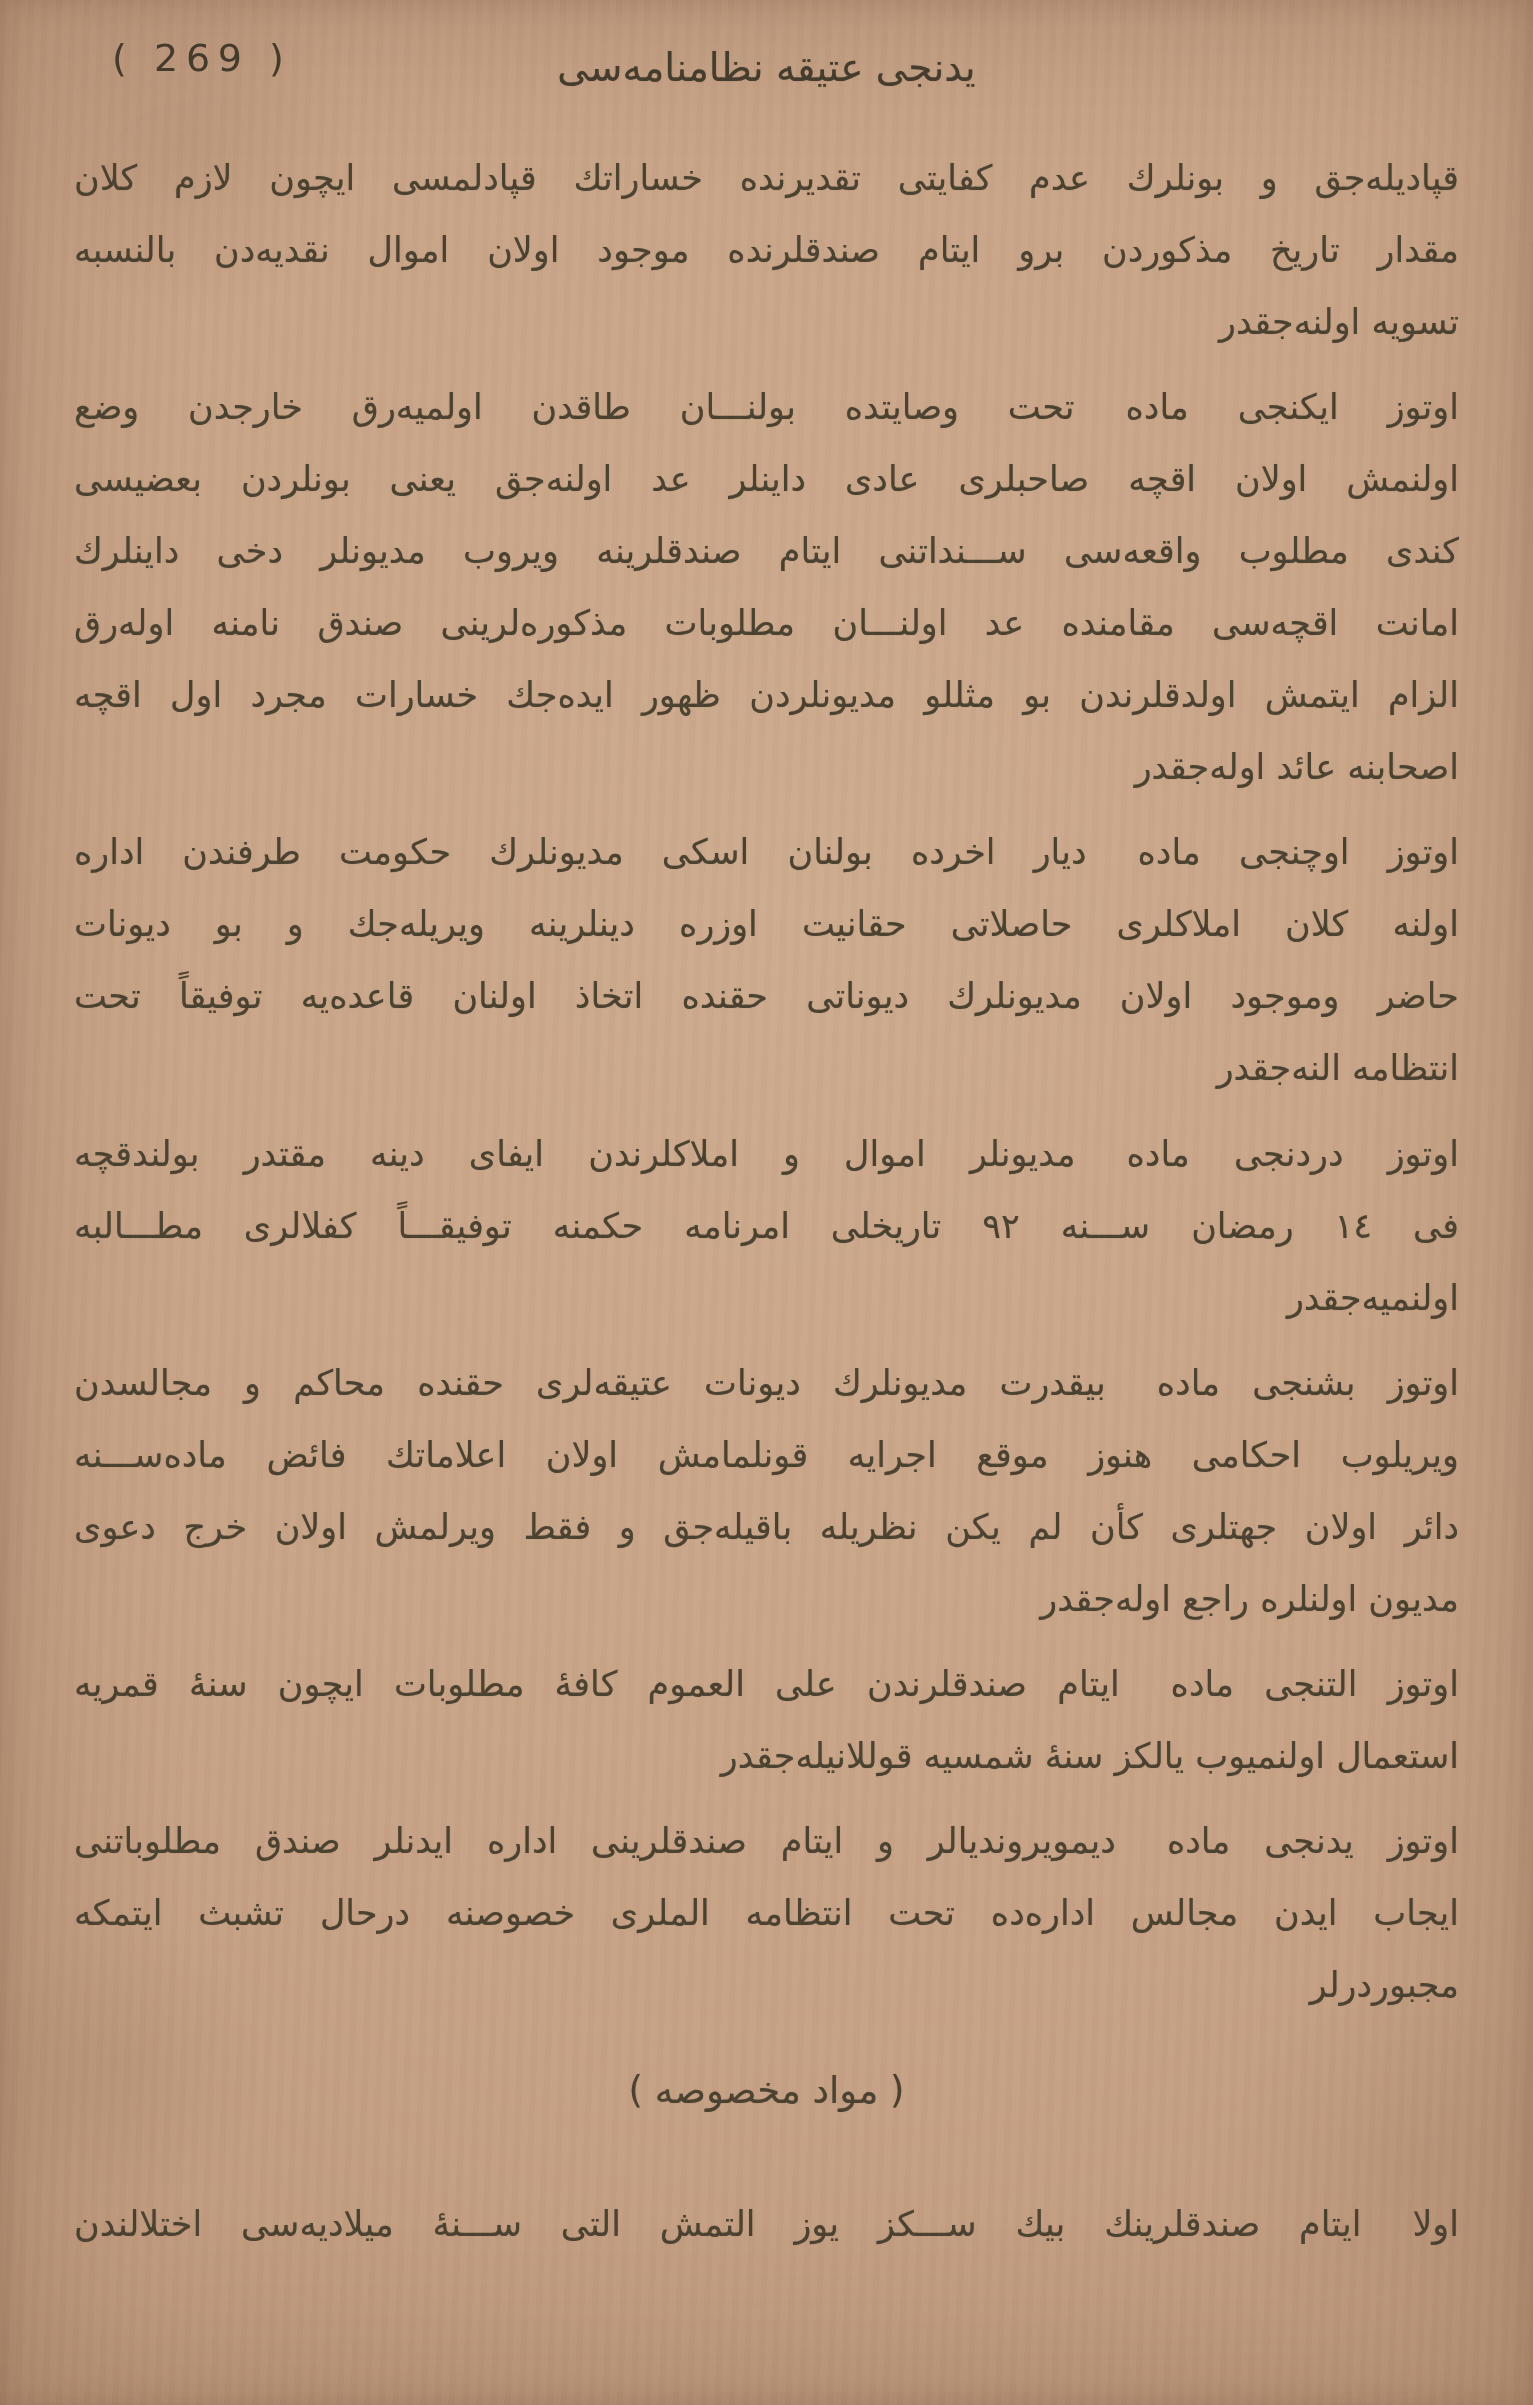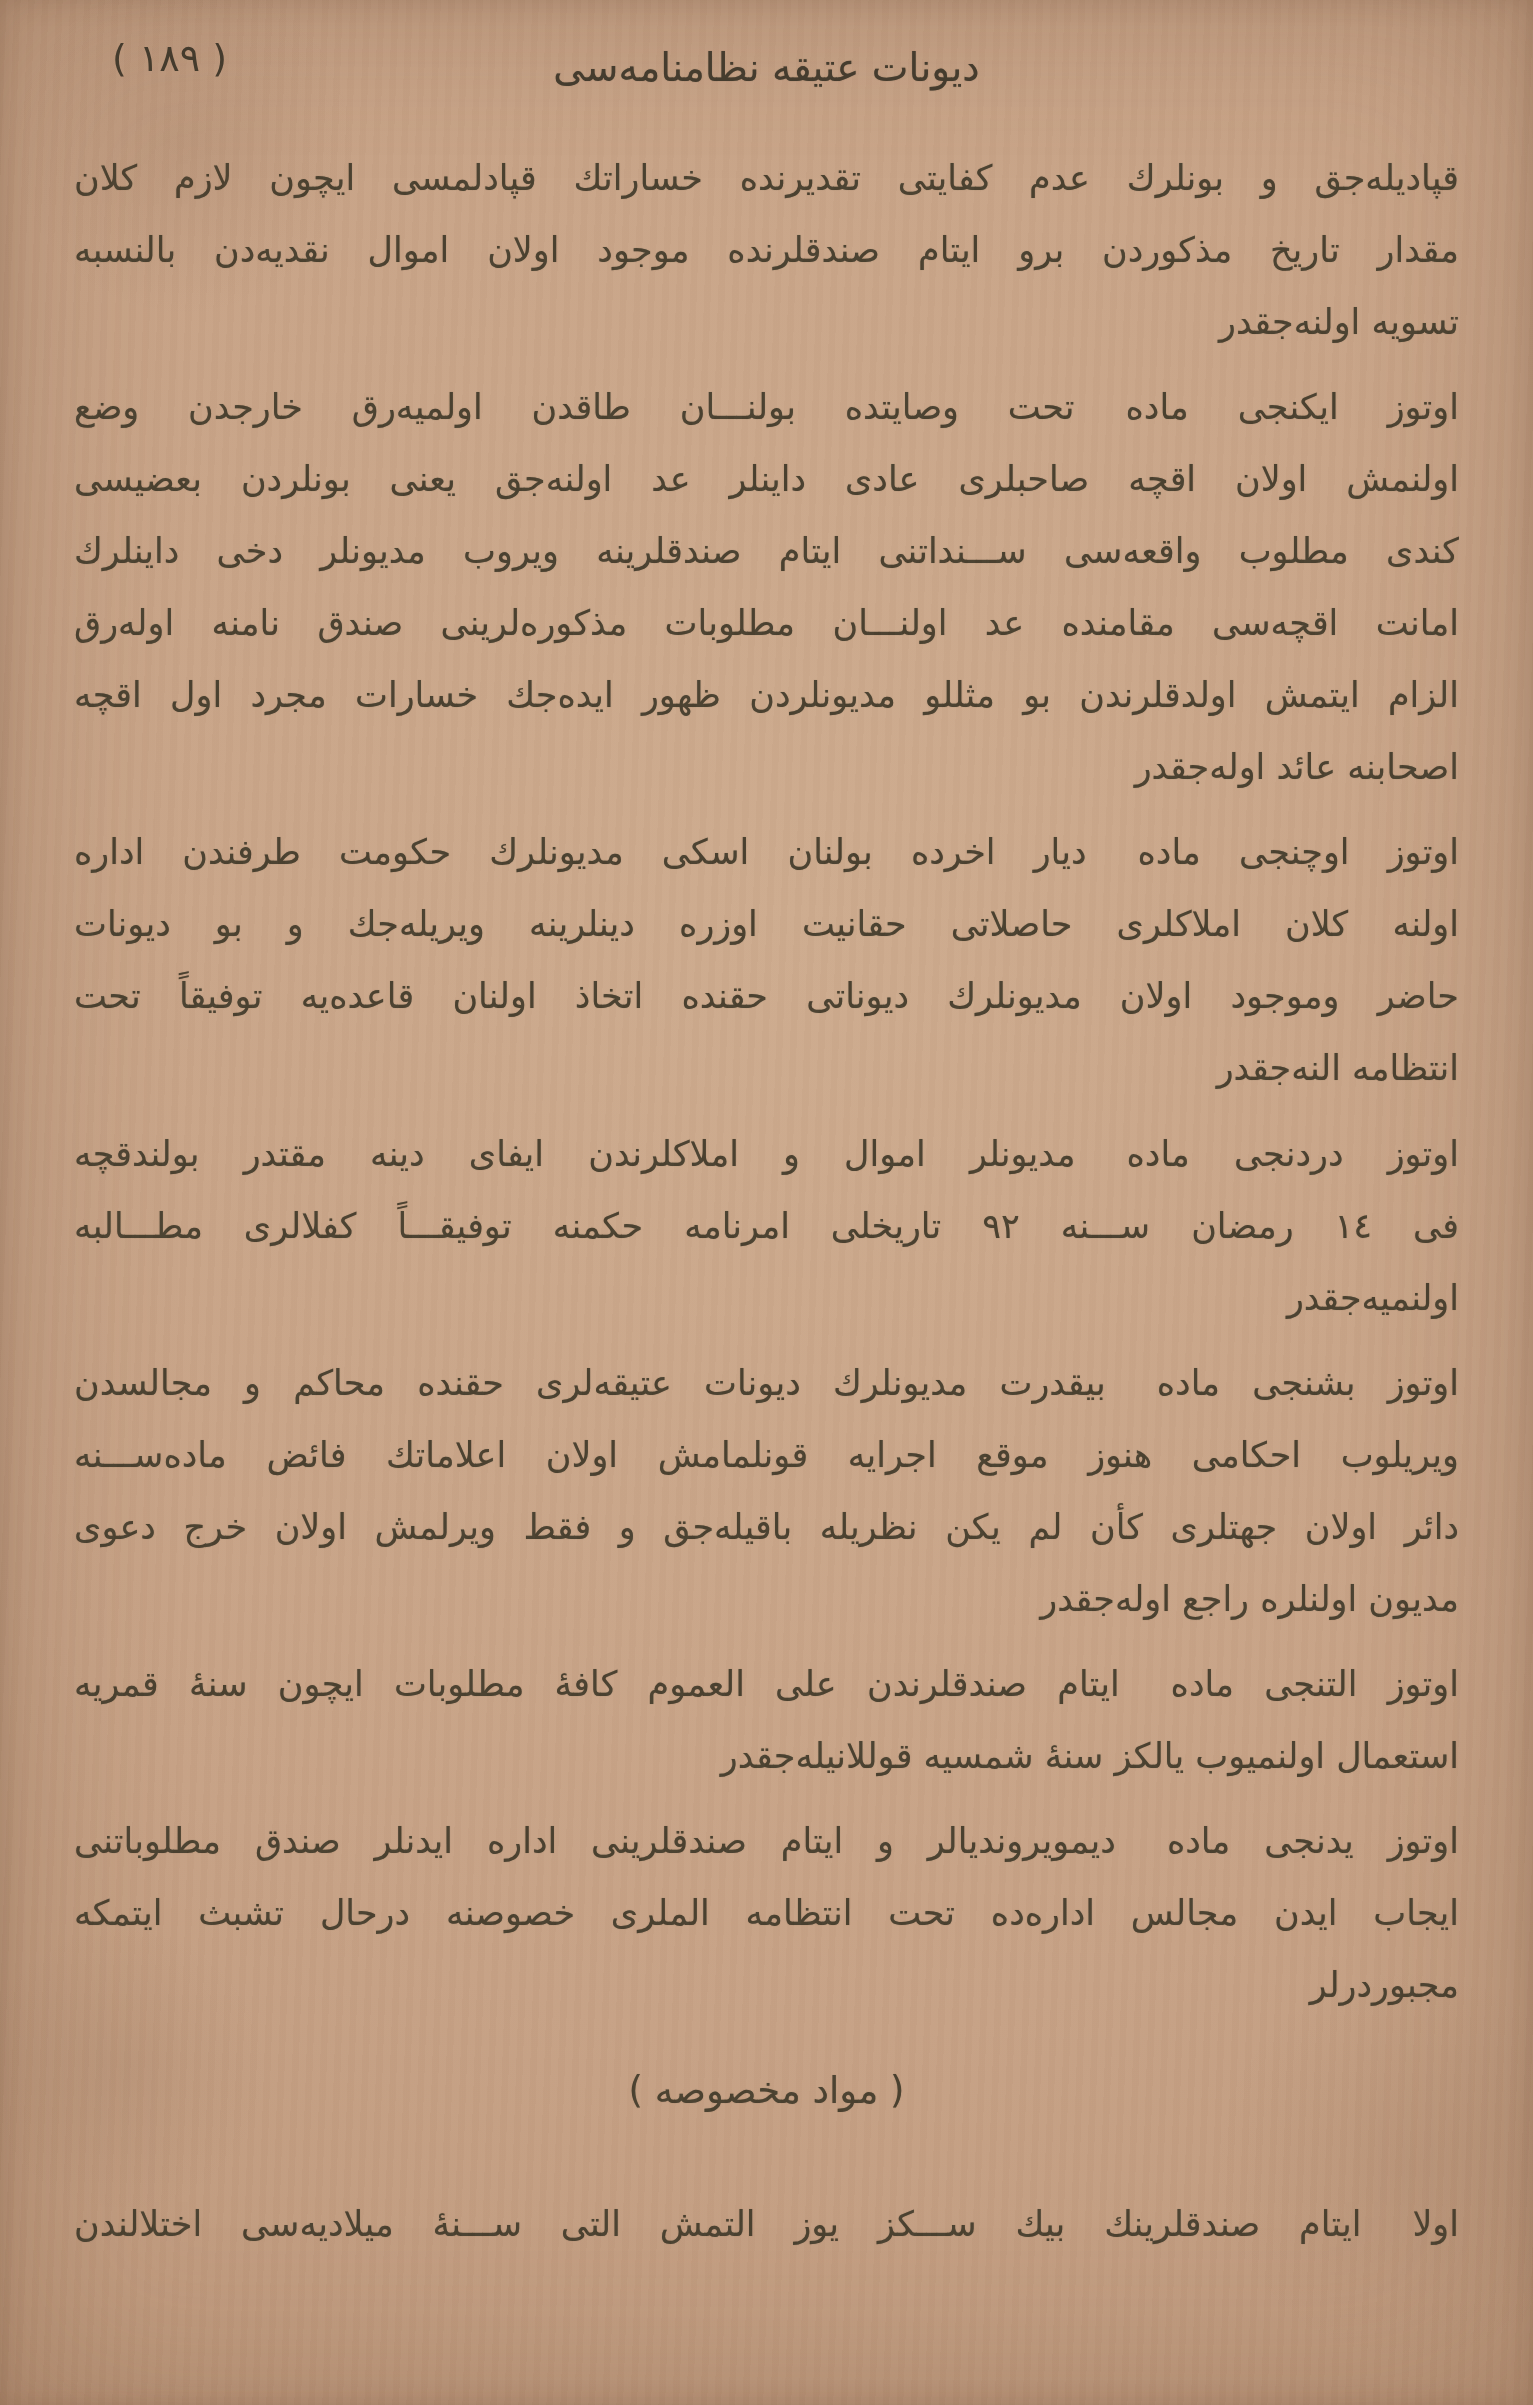--- a/index.html
+++ b/index.html
@@ -54,22 +54,22 @@
   }
   .line.para{ margin-top:13.2px; }
   .article-head{ white-space:nowrap; }
   .gap{ display:inline-block; width:51px; }
 </style>
 </head>
 <body>
 
 <div class="page">
   <div class="header-row">
-    <div class="page-number">( ١٨٩ )</div>
-    <div class="doc-title">ديونات عتيقه نظامنامه‌سى</div>
+    <div class="page-number">( 269 )</div>
+    <div class="doc-title">يدنجى عتيقه نظامنامه‌سى</div>
   </div>
   <div class="body-block" id="body-block">
       <div class="line full">قپاديله‌جق و بونلرك عدم كفايتى تقديرنده خساراتك قپادلمسى ايچون لازم كلان</div>
       <div class="line full">مقدار تاريخ مذكوردن برو ايتام صندقلرنده موجود اولان اموال نقديه‌دن بالنسبه</div>
       <div class="line last">تسويه اولنه‌جقدر</div>
       <div class="line full para"><span class="article-head">اوتوز ايكنجى ماده</span><span class="gap"></span>تحت وصايتده بولنـــان طاقدن اولميه‌رق خارجدن وضع</div>
       <div class="line full">اولنمش اولان اقچه صاحبلرى عادى داينلر عد اولنه‌جق يعنى بونلردن بعضيسى</div>
       <div class="line full">كندى مطلوب واقعه‌سى ســـنداتنى ايتام صندقلرينه ويروب مديونلر دخى داينلرك</div>
       <div class="line full">امانت اقچه‌سى مقامنده عد اولنـــان مطلوبات مذكوره‌لرينى صندق نامنه اوله‌رق</div>
       <div class="line full">الزام ايتمش اولدقلرندن بو مثللو مديونلردن ظهور ايده‌جك خسارات مجرد اول اقچه</div>

